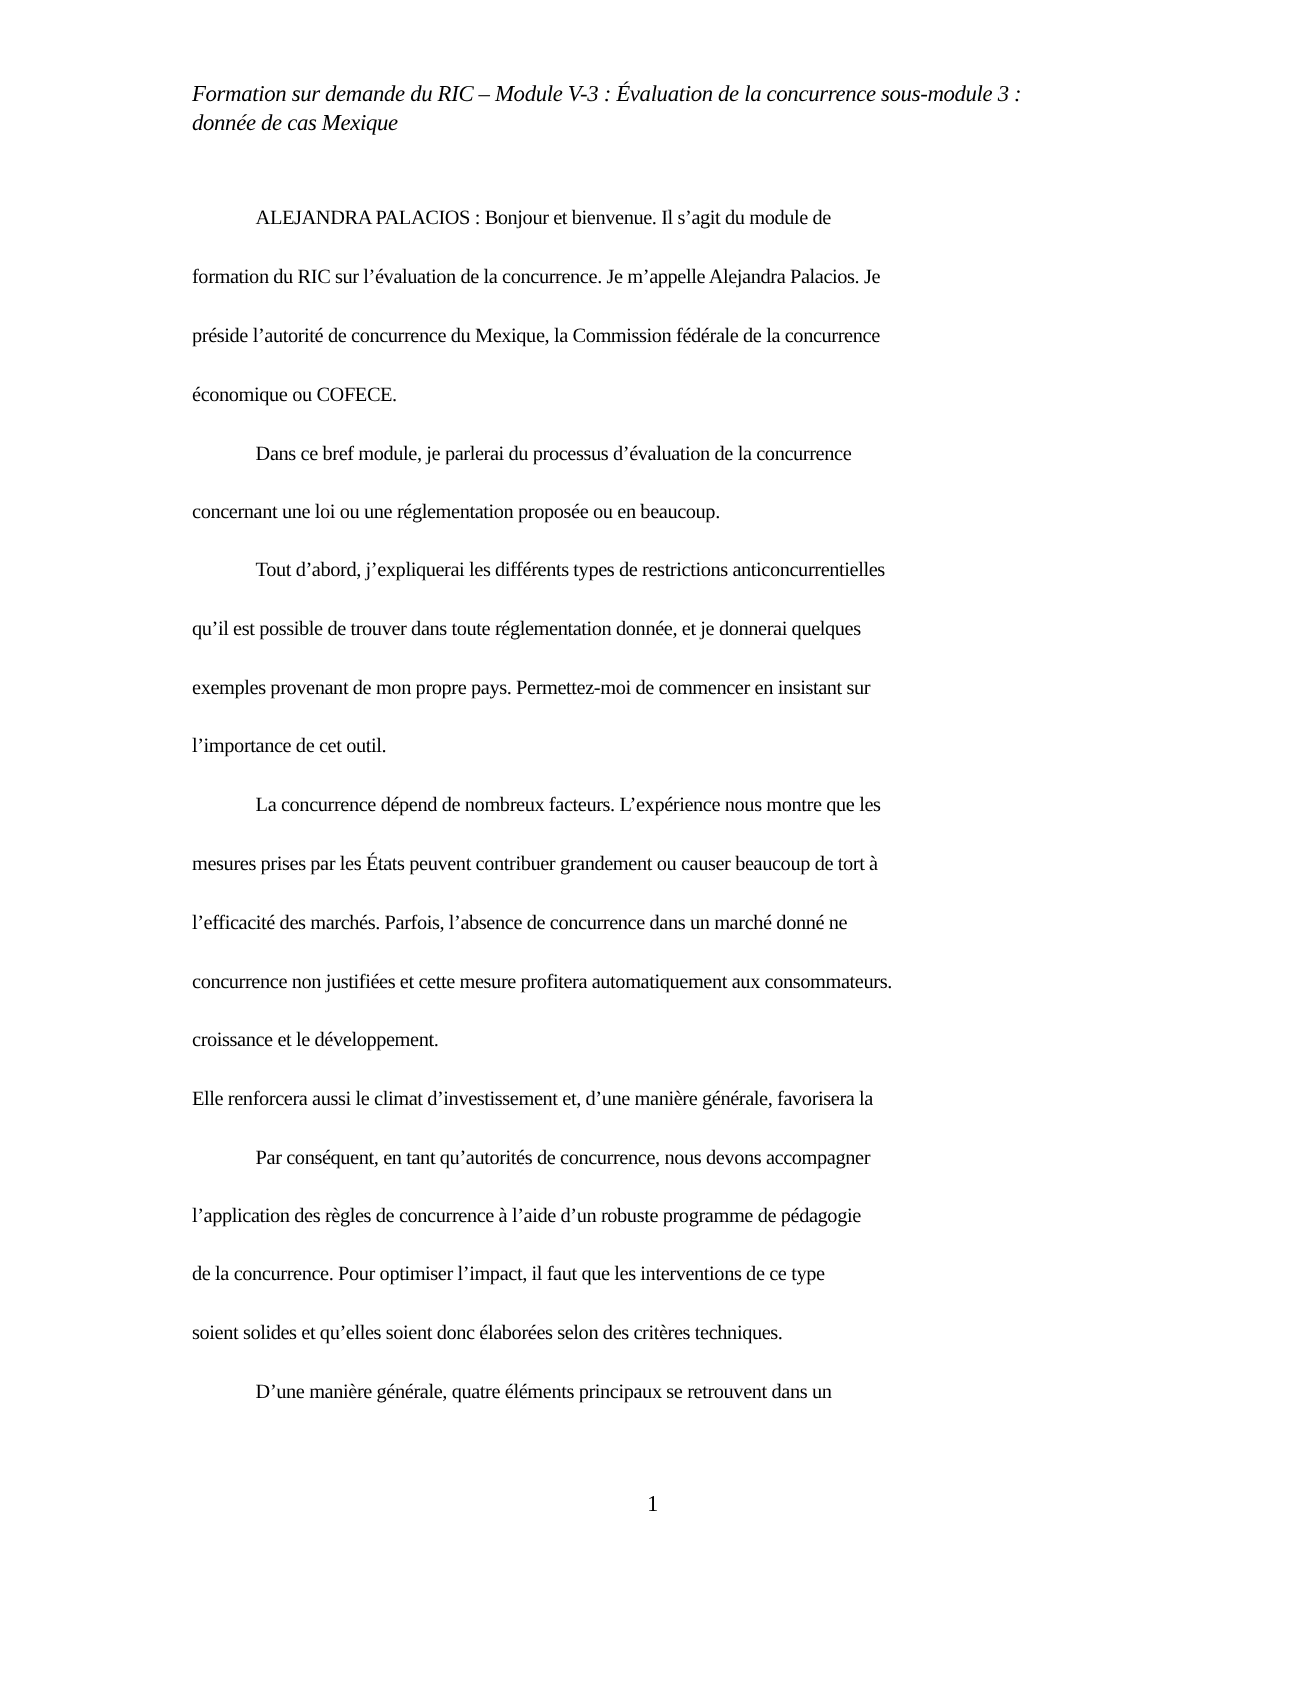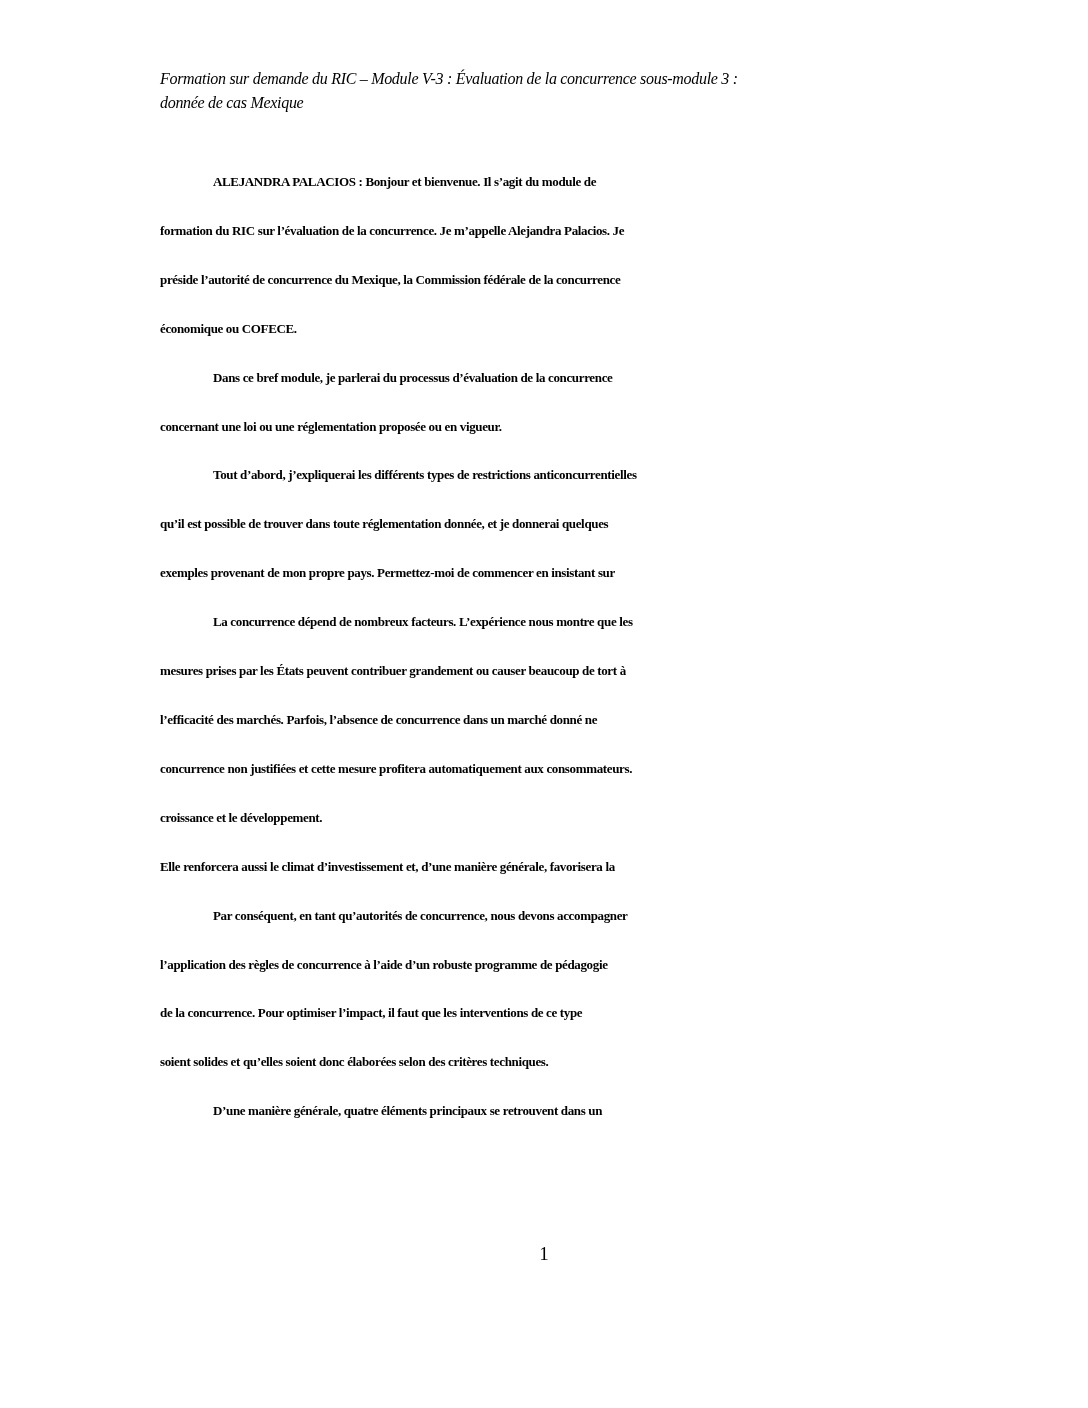--- a/index.html
+++ b/index.html
@@ -21,33 +21,32 @@
       width: 1088px;
       height: 1408px;
       background: #ffffff;
     }
     .header {
       position: absolute;
       left: 160px;
       top: 67px;
       width: 740px;
       font-style: italic;
-      font-size: 16px;
+      font-size: 19px;
       line-height: 24px;
       letter-spacing: -0.3px;
     }
     .body-text {
       position: absolute;
       left: 160px;
       top: 158px;
       width: 760px;
-      font-size: 13px;
+      font-size: 17px;
       line-height: 48.9px;
       letter-spacing: -0.35px;
-      font-weight: bold;
     }
     .para {
       margin: 0;
       text-indent: 53px;
     }
     .line {
       display: block;
       white-space: nowrap;
     }
     .para .line:not(:first-child) {
@@ -77,27 +76,28 @@
 
     <p class="para">
       <span class="line">ALEJANDRA PALACIOS : Bonjour et bienvenue. Il s’agit du module de</span>
       <span class="line">formation du RIC sur l’évaluation de la concurrence. Je m’appelle Alejandra Palacios. Je</span>
       <span class="line">préside l’autorité de concurrence du Mexique, la Commission fédérale de la concurrence</span>
       <span class="line">économique ou COFECE.</span>
     </p>
 
     <p class="para">
       <span class="line">Dans ce bref module, je parlerai du processus d’évaluation de la concurrence</span>
-      <span class="line">concernant une loi ou une réglementation proposée ou en vigueur.</span>
+      <span class="line">concernant une loi ou une réglementation proposée ou en beaucoup.</span>
     </p>
 
     <p class="para">
       <span class="line">Tout d’abord, j’expliquerai les différents types de restrictions anticoncurrentielles</span>
       <span class="line">qu’il est possible de trouver dans toute réglementation donnée, et je donnerai quelques</span>
       <span class="line">exemples provenant de mon propre pays. Permettez-moi de commencer en insistant sur</span>
+      <span class="line">l’importance de cet outil.</span>
     </p>
 
     <p class="para">
       <span class="line">La concurrence dépend de nombreux facteurs. L’expérience nous montre que les</span>
       <span class="line">mesures prises par les États peuvent contribuer grandement ou causer beaucoup de tort à</span>
       <span class="line">l’efficacité des marchés. Parfois, l’absence de concurrence dans un marché donné ne</span>
       <span class="line">concurrence non justifiées et cette mesure profitera automatiquement aux consommateurs.</span>
       <span class="line">croissance et le développement.</span>
       <span class="line">Elle renforcera aussi le climat d’investissement et, d’une manière générale, favorisera la</span>
     </p>

